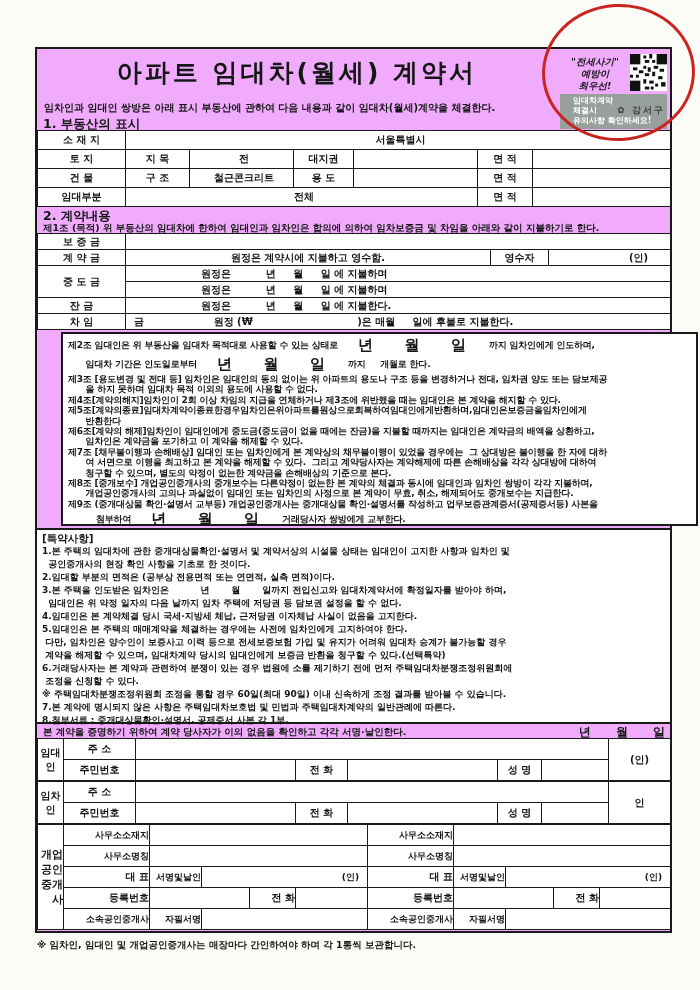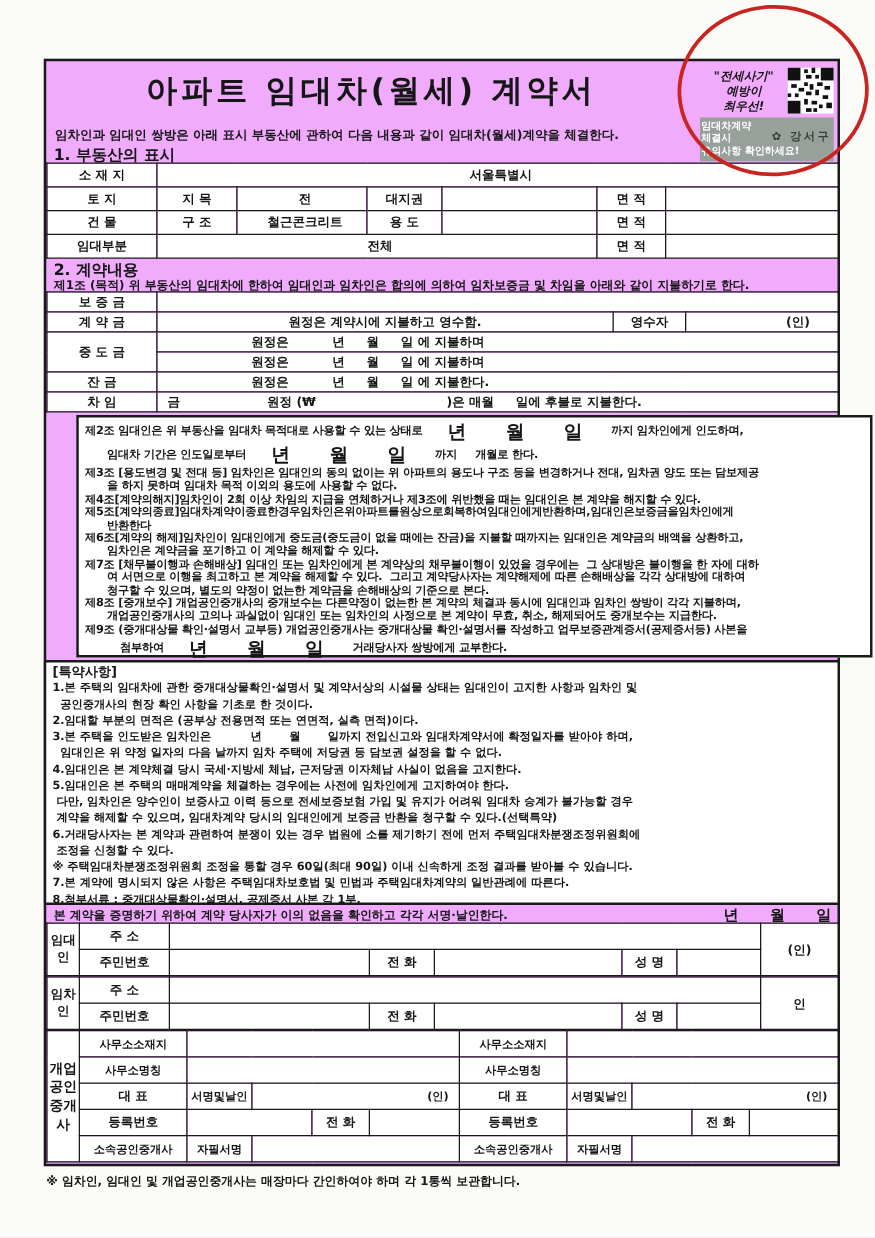--- a/index.html
+++ b/index.html
@@ -12,21 +12,21 @@
 
   
   .title { position:absolute; top:7px; left:0; width:520px; text-align:center;
            font-size:25px; font-weight:800; letter-spacing:3px; }
   .badge { position:absolute; top:5px; right:3px; width:107px; }
   .badge-top { display:flex; align-items:flex-start; }
   .badge-words { flex:1; text-align:center; font-weight:800; font-style:italic;
                  font-size:9.5px; line-height:12px; padding-top:2px; }
   .qr { width:37px; height:37px; display:block; }
   .badge-notice { margin-top:2px; background:#98a09b; color:#fff; font-size:8px;
-                  font-weight:700; line-height:10px; padding:2px 3px 3px 1px; position:relative; }
+                  font-weight:700; line-height:10px; padding:2px 3px 3px 13px; position:relative; }
   .district { position:absolute; right:2px; top:11px; color:#3a3f3a; font-size:9px;
               font-weight:700; letter-spacing:2px; font-style:normal; }
   .red-circle { position:absolute; left:542px; top:4px; width:153px; height:137px;
                 border:3px solid #c9241f; border-radius:50%; transform:rotate(-3deg);
                 pointer-events:none; z-index:5; }
 
   .intro { position:absolute; top:52px; left:7px; font-size:10px; font-weight:700; }
   .sec-h { position:absolute; left:6px; font-size:12.5px; font-weight:800; }
   .h1 { top:67px; }  .h2 { top:159px; }
   .art1 { position:absolute; top:173px; left:6px; font-size:9.5px; font-weight:700; }
@@ -58,21 +58,21 @@
   .sp { font-size:9px; font-weight:700; line-height:13px; white-space:pre; overflow:hidden; }
   .sp-h { font-size:10.5px; font-weight:800; line-height:13px; }
 
   .closing { position:absolute; top:675px; left:6px; width:626px; display:flex;
              justify-content:space-between; align-items:center; }
   .closing-text { font-size:9.5px; font-weight:700; }
   .closing-date { font-size:12px; font-weight:800; white-space:pre; padding-right:4px; }
 
   #t-lessor { top:689px; } #t-lessee { top:732px; }
   #t-lessor td, #t-lessee td { height:21px; }
-  #t-broker { top:775px; } #t-broker td { height:21px; font-size:9px; }
+  #t-broker { top:775px; } #t-broker td { height:21px; font-size:9px;text-align:right; }
   #t-broker td.vlabel { font-size:11px; line-height:15px; }
   #t-broker .seal-r { text-align:right; padding-right:8px; }
   .small-lb { font-size:8.5px; }
 
   .footer-note { position:absolute; left:37px; top:939px; font-size:9.5px; font-weight:700; }
 </style>
 </head>
 <body>
 
 <div id="doc">

